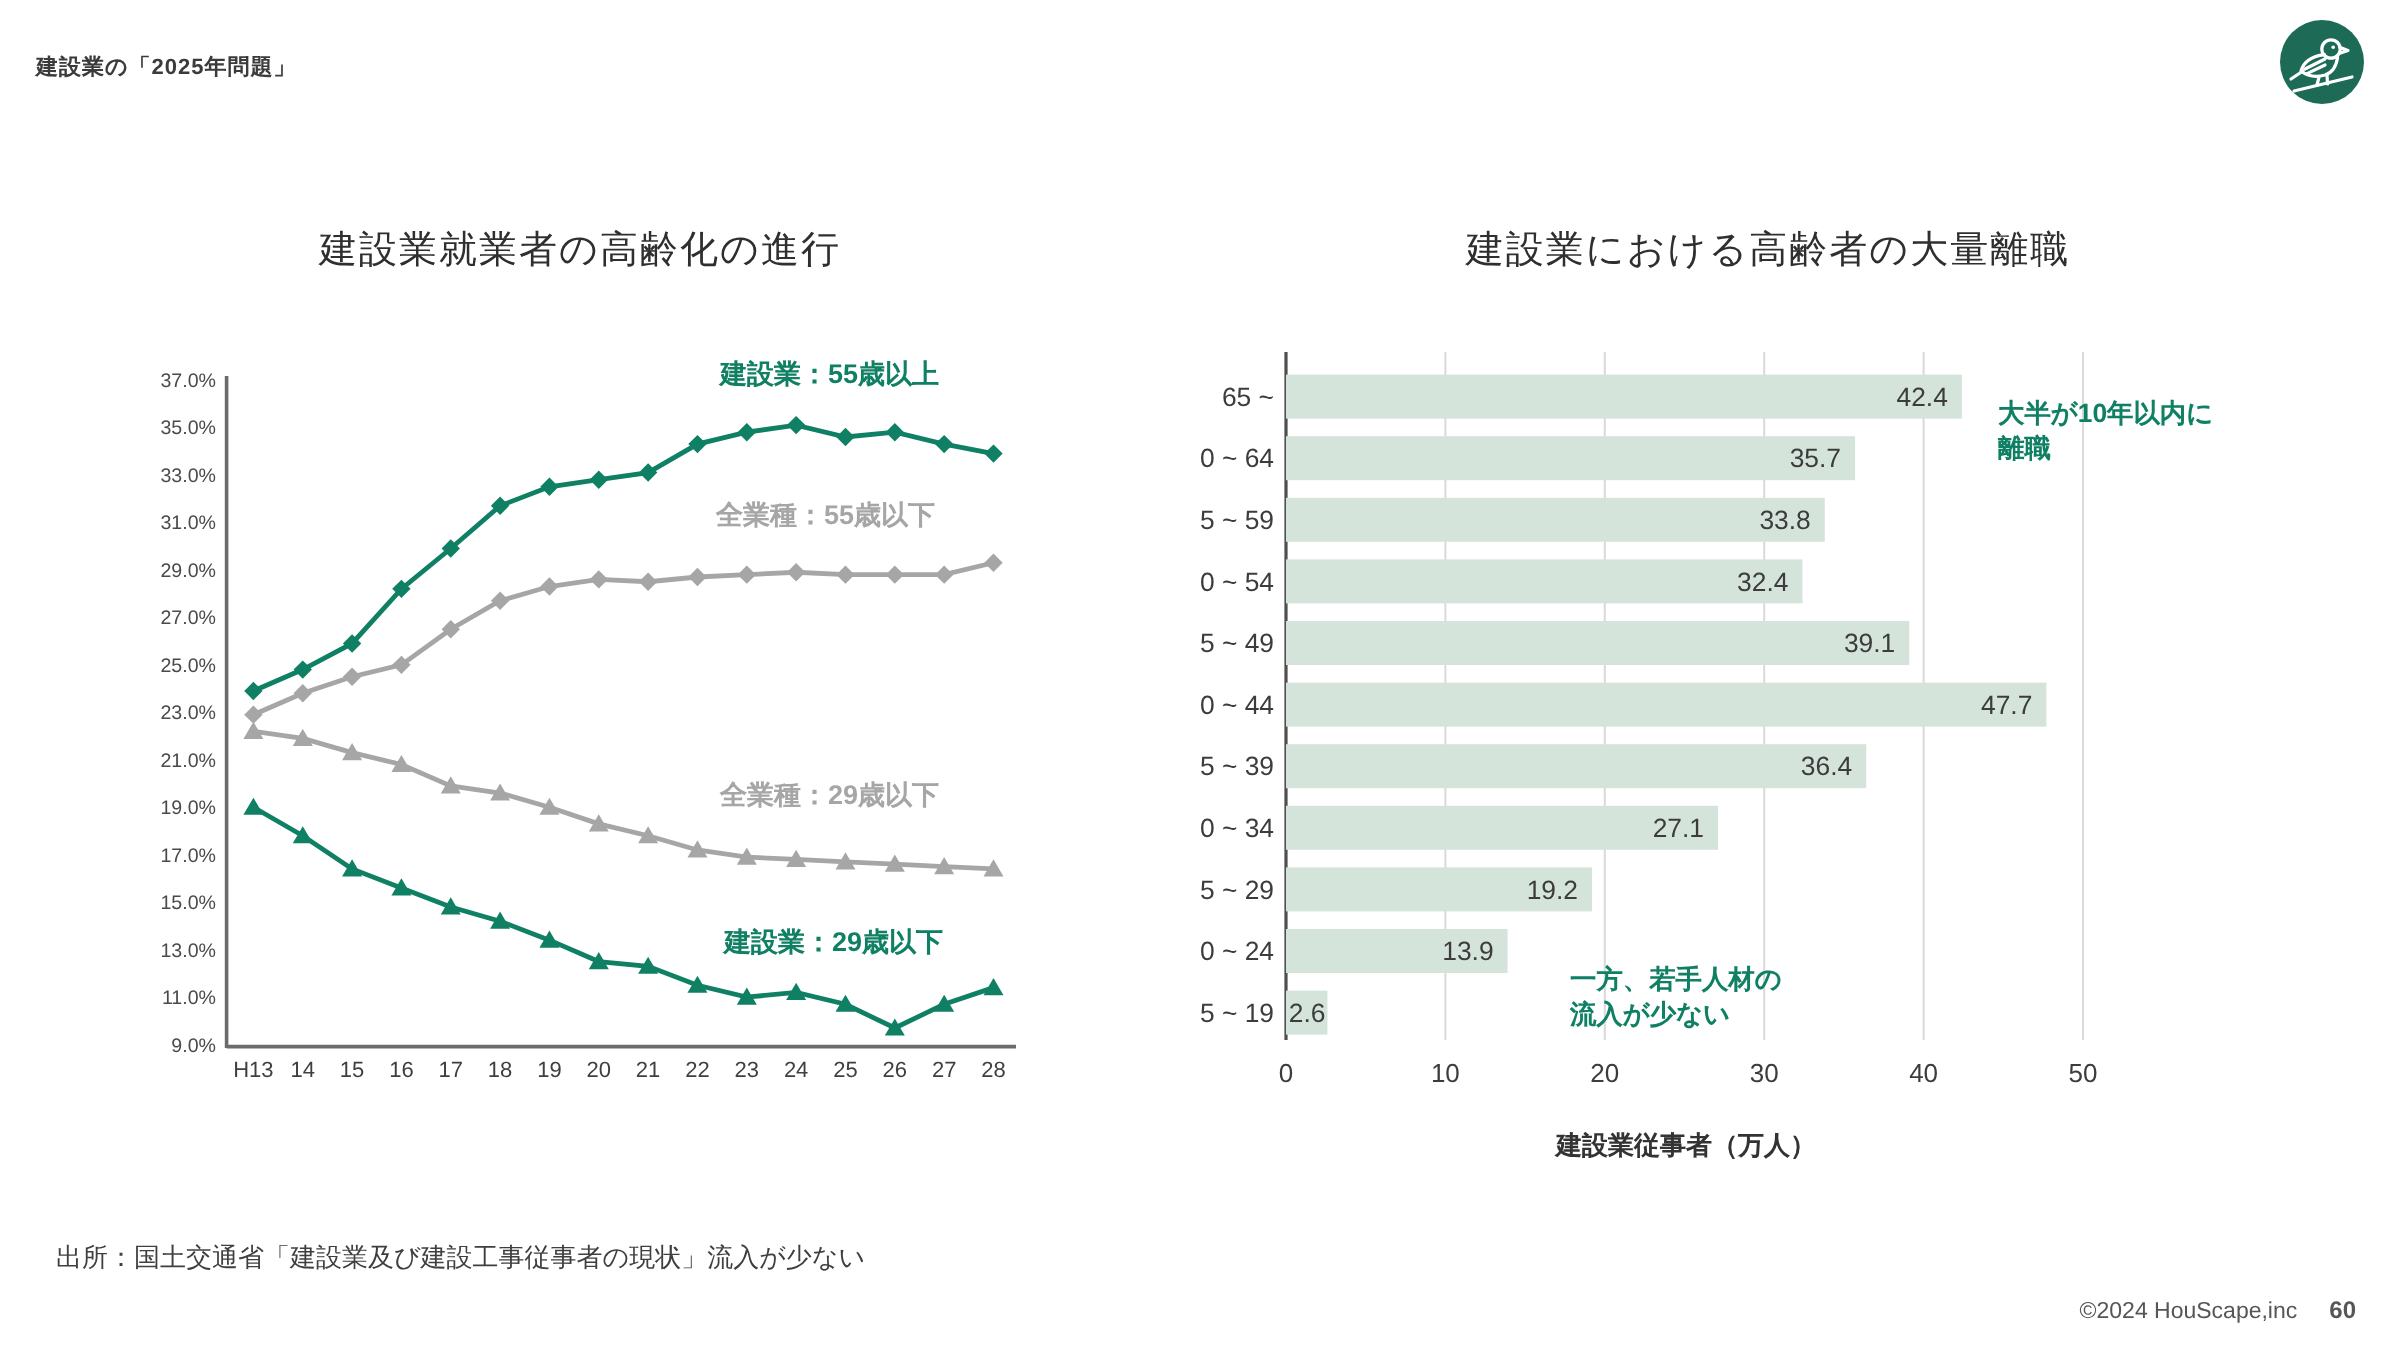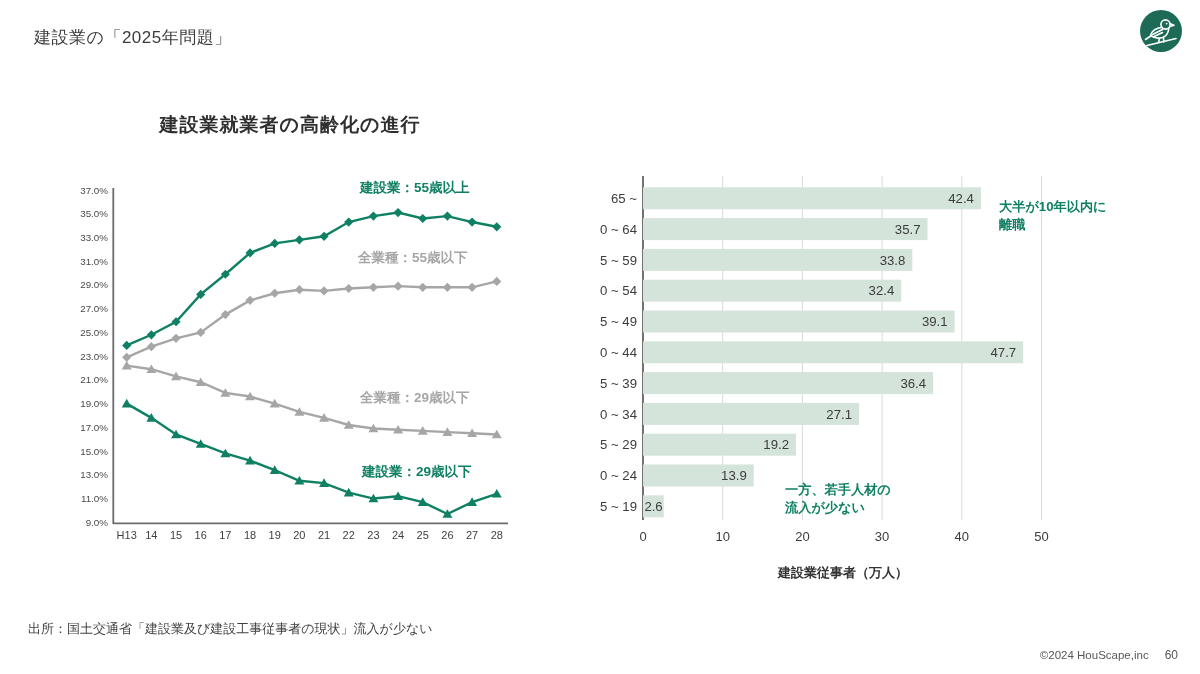--- a/index.html
+++ b/index.html
@@ -1,28 +1,28 @@
 <!DOCTYPE html>
 <html><head>
 <meta charset="utf-8">
 <style>
   html,body{margin:0;padding:0;background:#ffffff;}
   body{font-family:"Liberation Sans","DejaVu Sans",sans-serif;}
   .slide{position:relative;width:1200px;height:674px;background:#ffffff;overflow:hidden;color:#3b3b3b;}
-  .slide-title{position:absolute;left:34px;top:26px;font-size:17px;font-weight:normal;letter-spacing:.5px;color:#3b3b3b;}
-  .chart-title{position:absolute;top:112px;font-size:19px;font-weight:bold;color:#2f2f2f;text-align:center;letter-spacing:1px;}
+  .slide-title{position:absolute;left:18px;top:26px;font-size:11px;font-weight:bold;letter-spacing:.5px;color:#3b3b3b;}
+  .chart-title{position:absolute;top:112px;font-size:19px;font-weight:normal;color:#2f2f2f;text-align:center;letter-spacing:1px;}
   #left-title{left:65px;width:450px;}
   #right-title{left:634px;width:500px;}
   #line-chart{position:absolute;left:70px;top:175px;width:450px;height:375px;}
   #bar-chart{position:absolute;left:600px;top:170px;width:560px;height:430px;}
   .logo{position:absolute;top:9px;right:17px;width:44px;height:44px;}
   .source{position:absolute;left:28px;top:620px;font-size:13px;color:#3f3f3f;}
   .footer{position:absolute;right:22px;top:648px;display:flex;gap:16px;align-items:baseline;color:#565656;}
   .copyright{font-size:11.5px;}
-  .pagenum{font-size:12px;font-weight:normal;}
+  .pagenum{font-size:12px;font-weight:bold;}
   svg text{font-family:"Liberation Sans","DejaVu Sans",sans-serif;}
 </style>
 </head>
 <body>
 
 <div class="slide">
 
   <div class="slide-title">建設業の「2025年問題」</div>
 
   <svg class="logo" viewBox="0 0 44 44" aria-hidden="true">
@@ -35,20 +35,21 @@
       <path d="M14.5 27.8 L23.5 23.5"></path>
       <path d="M12.5 26.5 L6.5 30.5"></path>
       <path d="M8 36.5 L37 29.5"></path>
       <path d="M20.5 29.5 L19.5 33.5"></path>
       <path d="M24.5 28.8 L24.8 33"></path>
     </g>
     <circle cx="27.6" cy="14.6" r="0.9" fill="#ffffff" stroke="none"></circle>
   </svg>
 
   <div id="left-title" class="chart-title">建設業就業者の高齢化の進行</div>
+  <div id="right-title" class="chart-title">建設業における高齢者の大量離職</div>
 
   <svg id="line-chart" viewBox="0 0 450 375">
       <text x="38" y="18.5" text-anchor="end" font-size="9.8" fill="#4a4a4a">37.0%</text>
       <text x="38" y="42.23571428571429" text-anchor="end" font-size="9.8" fill="#4a4a4a">35.0%</text>
       <text x="38" y="65.97142857142858" text-anchor="end" font-size="9.8" fill="#4a4a4a">33.0%</text>
       <text x="38" y="89.70714285714287" text-anchor="end" font-size="9.8" fill="#4a4a4a">31.0%</text>
       <text x="38" y="113.44285714285715" text-anchor="end" font-size="9.8" fill="#4a4a4a">29.0%</text>
       <text x="38" y="137.17857142857144" text-anchor="end" font-size="9.8" fill="#4a4a4a">27.0%</text>
       <text x="38" y="160.91428571428574" text-anchor="end" font-size="9.8" fill="#4a4a4a">25.0%</text>
       <text x="38" y="184.65" text-anchor="end" font-size="9.8" fill="#4a4a4a">23.0%</text>

